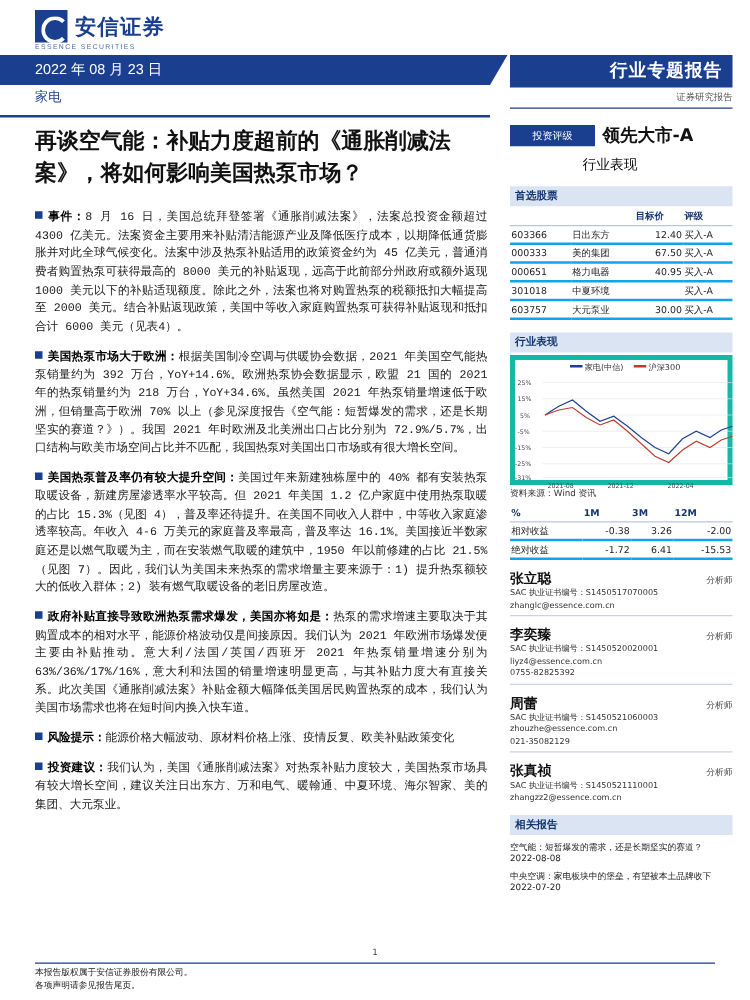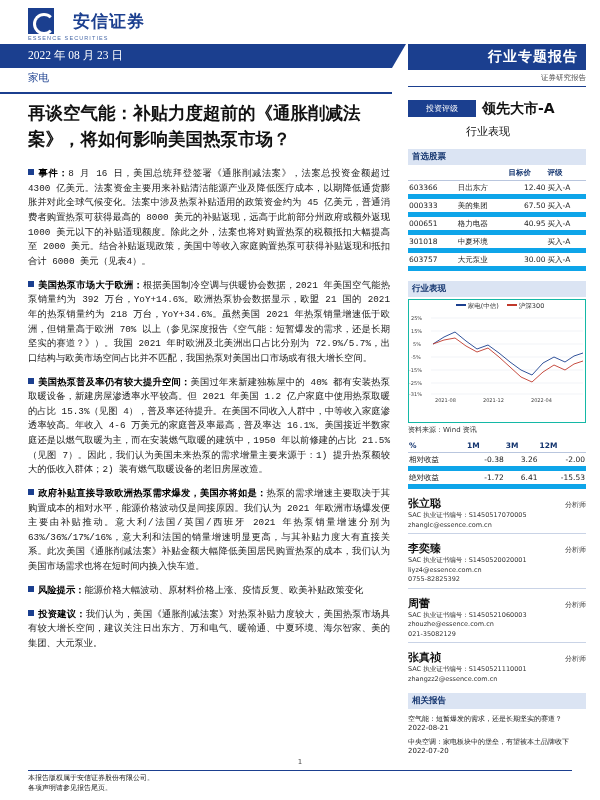--- a/index.html
+++ b/index.html
@@ -9,34 +9,34 @@
     background:#ffffff;
     font-family:"Liberation Serif", serif;
     color:#1a1a1a;
     position:relative;
     overflow:hidden;
   }
   .page { position:relative; width:600px; height:800px; }
 
   
   .hdr { position:absolute; left:0; top:0; width:600px; height:44px; }
-  .logo-wrap { position:absolute; left:28px; top:8px; display:flex; align-items:center; gap:19px; }
+  .logo-wrap { position:absolute; left:28px; top:8px; display:flex; align-items:center; gap:6px; }
   .logo-mark { width:26px; height:26px; background:#1b3f8f; position:relative; }
   .logo-mark:after {
     content:""; position:absolute; left:5px; top:5px; width:16px; height:16px;
     border:3px solid #fff; border-radius:50%; border-right-color:transparent;
   }
   .logo-cn { font-family:"DejaVu Sans", sans-serif; font-weight:bold; font-size:17px; color:#1b3f8f; letter-spacing:1px; }
   .logo-en { position:absolute; left:28px; top:35px; font-family:"Liberation Sans", sans-serif;
              font-size:5.5px; color:#4a6aa8; letter-spacing:1.1px; }
 
   
   .date-band { position:absolute; left:0; top:44px; width:392px; height:24px; background:#1b3f8f; }
   .date-band span { position:absolute; left:28px; top:4px; color:#fff; font-size:11.5px;
-                    font-family:Liberation Serif, serif; }
+                    font-family:Liberation Sans, sans-serif; }
   .band-tail { position:absolute; left:392px; top:44px; width:0; height:0;
                border-top:24px solid #1b3f8f; border-right:14px solid transparent; }
   .sector { position:absolute; left:28px; top:71px; font-size:10.5px; color:#1b3f8f;
             font-family:"DejaVu Sans", sans-serif; }
   .hdr-rule { position:absolute; left:0; top:92px; width:392px; height:2px; background:#1b3f8f; }
 
   
   .rpt-type-box { position:absolute; left:408px; top:44px; width:178px; height:26px; background:#1b3f8f; }
   .rpt-type-box span { position:absolute; right:8px; top:4px; color:#fff; font-size:14px; font-weight:bold;
                        font-family:"DejaVu Sans", sans-serif; letter-spacing:1px; }
@@ -63,26 +63,26 @@
   .rating-label { background:#1b3f8f; color:#fff; font-size:8px; padding:3px 4px; line-height:11px;
                   width:68px; text-align:center; }
   .rating-main { font-size:14px; font-weight:bold; color:#111; }
   .rating-keep { font-size:11px; color:#111; margin-top:6px; margin-left:58px; }
 
   .sec-head { background:#dbe4f3; color:#14356f; font-size:8.5px; font-weight:bold;
               padding:2px 4px; margin-top:10px; }
   table.tbl { width:178px; border-collapse:collapse; font-size:7.5px; margin-top:1px; }
   table.tbl th { color:#14356f; font-weight:bold; font-size:7.5px; padding:2px 1px;
                  border-bottom:1px solid #b9c6de; text-align:left; }
-  table.tbl td { padding:1.5px 1px; border-bottom:5px solid #0ea5e9; color:#222; }
+  table.tbl td { padding:1.5px 1px; border-bottom:2px solid #0ea5e9; color:#222; }
   .ta-r { text-align:right; }
   .ta-c { }
 
   
-  .chart-box { margin-top:2px; border:1px solid #14b8a6; height:124px; position:relative; background:#fff; }
+  .chart-box { margin-top:2px; border:4px solid #14b8a6; height:104px; position:relative; background:#fff; }
   .chart-legend { position:absolute; left:0; top:2px; width:100%; text-align:center; font-size:6.5px; color:#333; }
   .chart-legend i { display:inline-block; width:10px; height:2px; vertical-align:2px; margin:0 2px 0 6px; }
   .chart-src { font-size:7px; color:#333; margin-top:2px; }
 
   
   .an-name { font-size:11px; font-weight:bold; color:#111; margin-top:7px; }
   .an-title { font-size:7px; color:#444; float:right; margin-top:-11px; }
   .an-line { font-size:6.5px; color:#333; line-height:9.5px; }
   .an-rule { height:1px; background:#c9d3e6; margin-top:3px; }
 
@@ -281,21 +281,21 @@
     </div>
     <div>
       <div class="an-name">张真祯</div>
       <div class="an-title">分析师</div>
       <div class="an-line">SAC 执业证书编号：S1450521110001</div>
       <div class="an-line">zhangzz2@essence.com.cn</div>
     </div>
 
     <div class="rel-head">相关报告</div>
     <div class="rel-item">空气能：短暂爆发的需求，还是长期坚实的赛道？</div>
-    <div class="rel-date">2022-08-21</div>
+    <div class="rel-date">2022-08-08</div>
     <div class="rel-item">中央空调：家电板块中的堡垒，有望被本土品牌收下</div>
     <div class="rel-date">2022-07-20</div>
   </div>
 
   <div class="pageno">1</div>
   <div class="foot-rule"></div>
   <div class="foot-txt">
     <div>本报告版权属于安信证券股份有限公司。</div>
     <div>各项声明请参见报告尾页。</div>
   </div>

